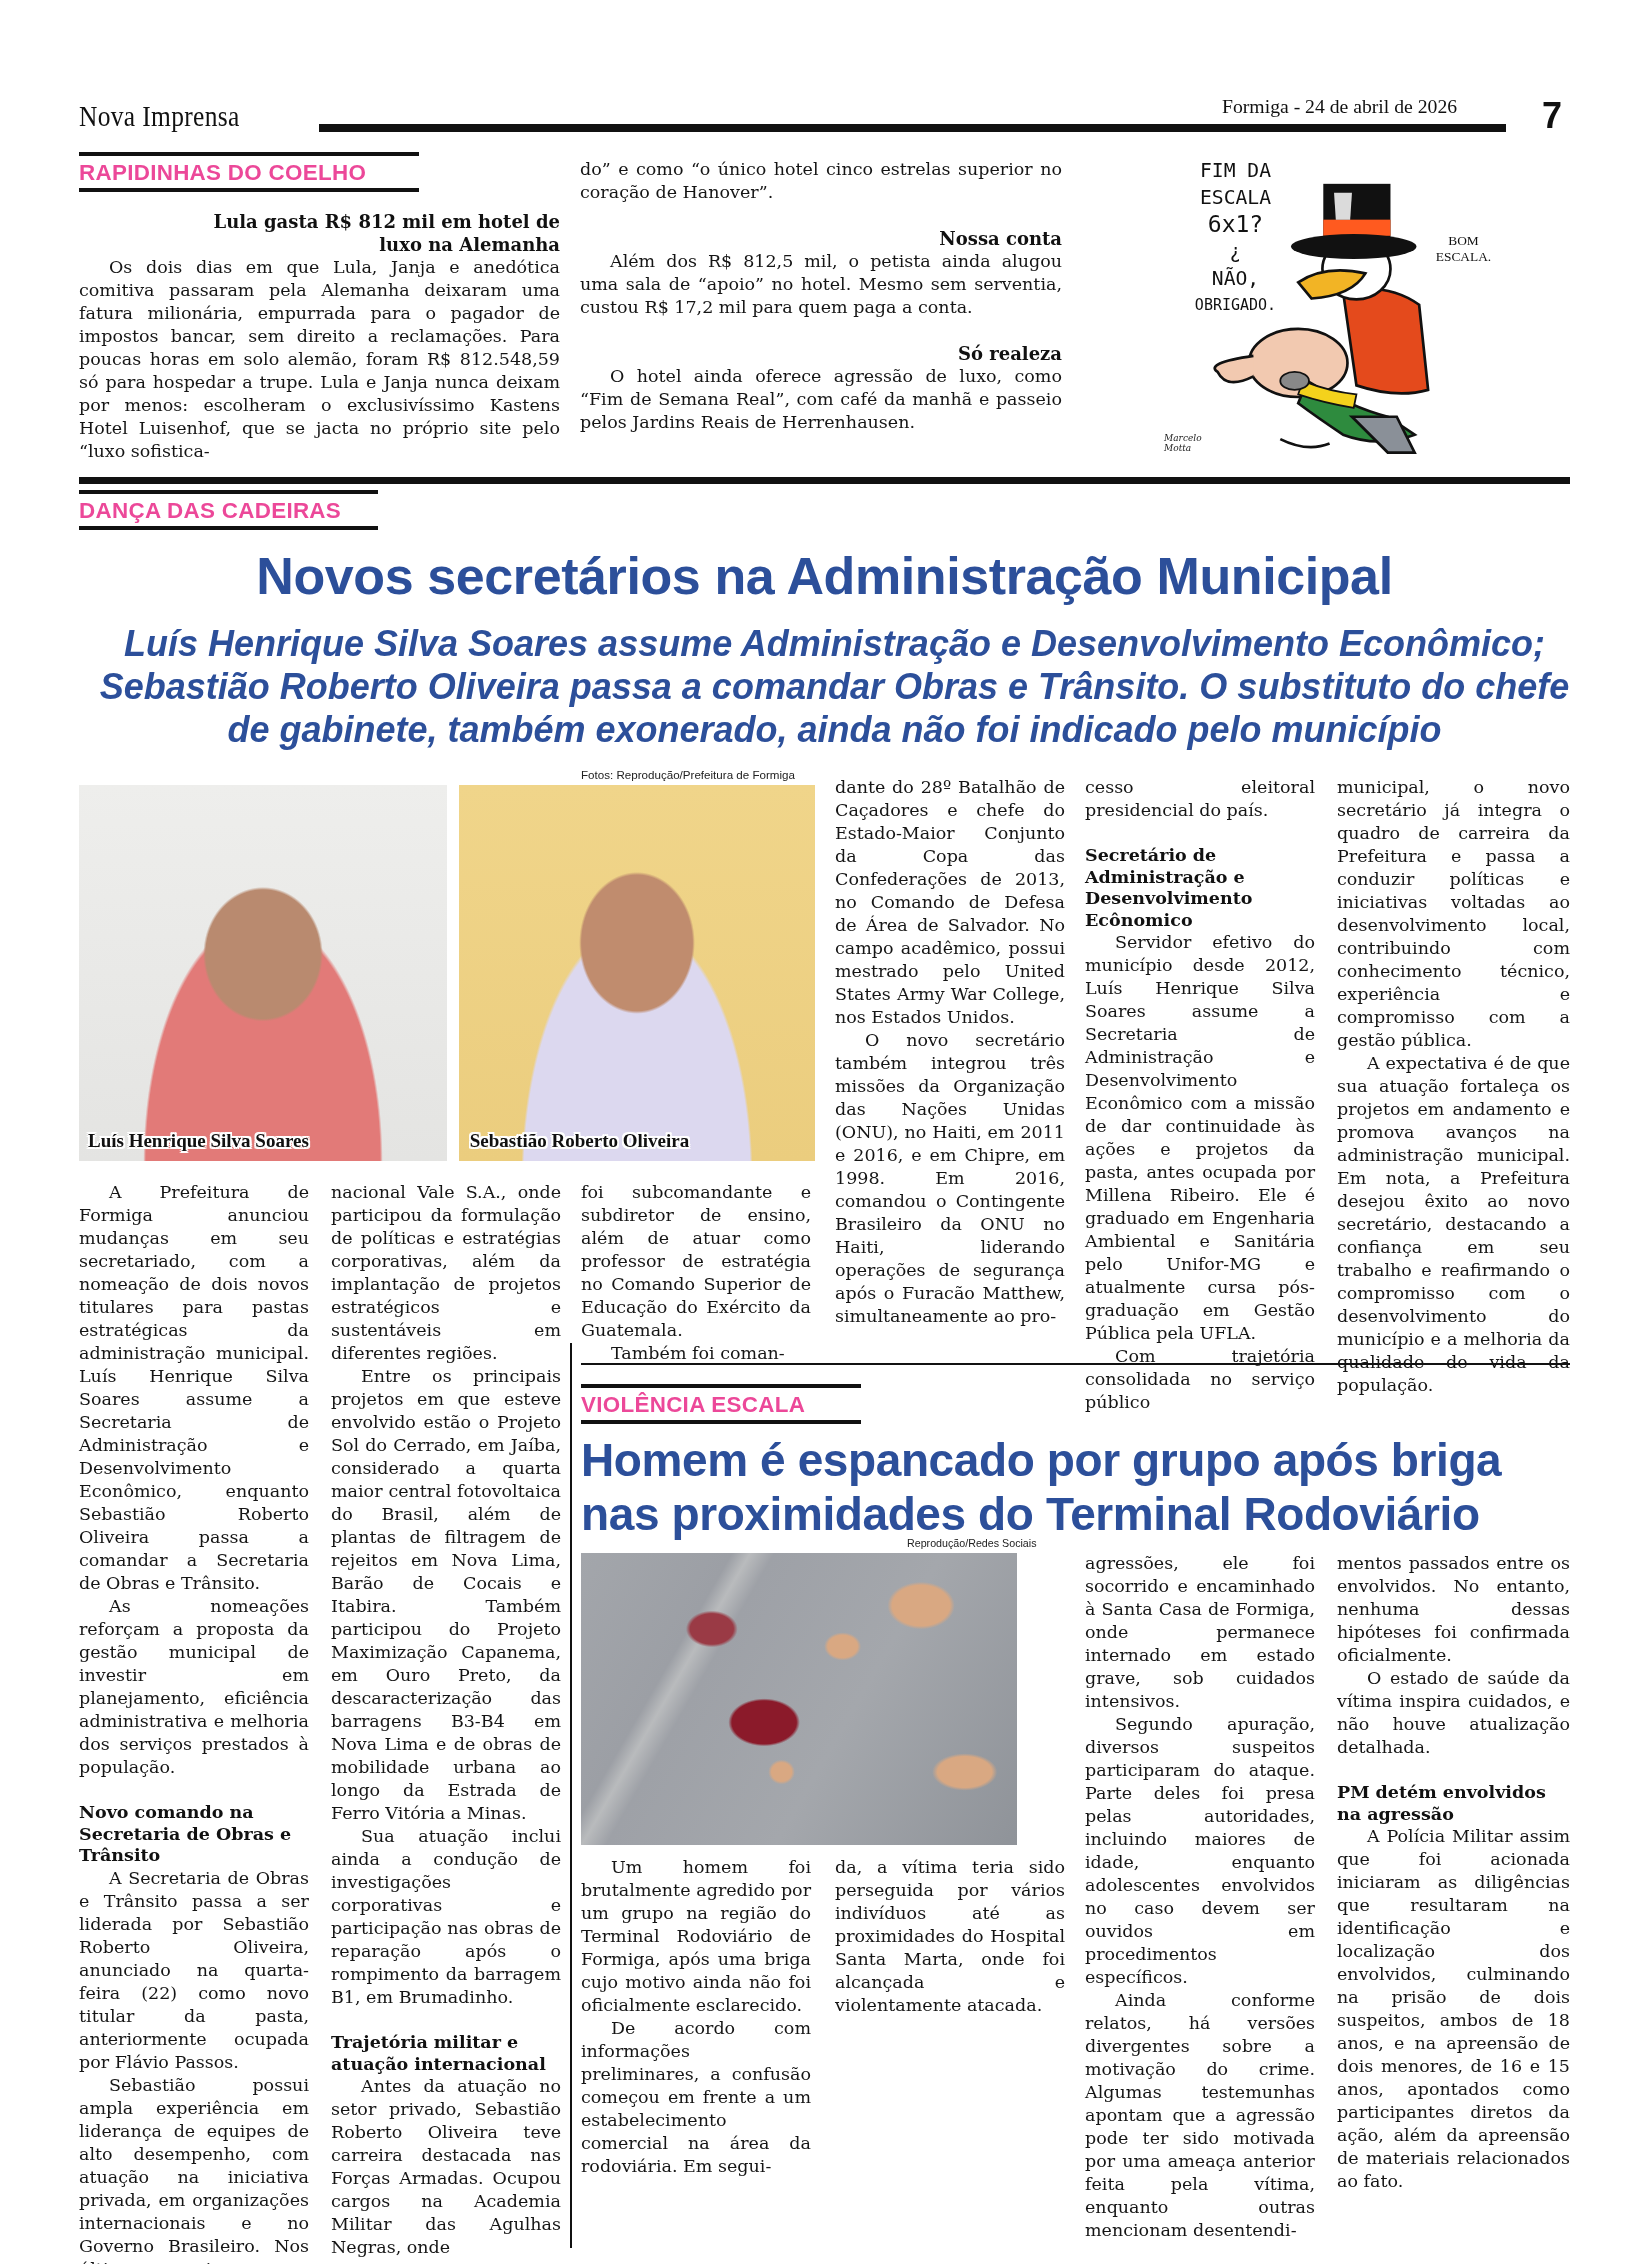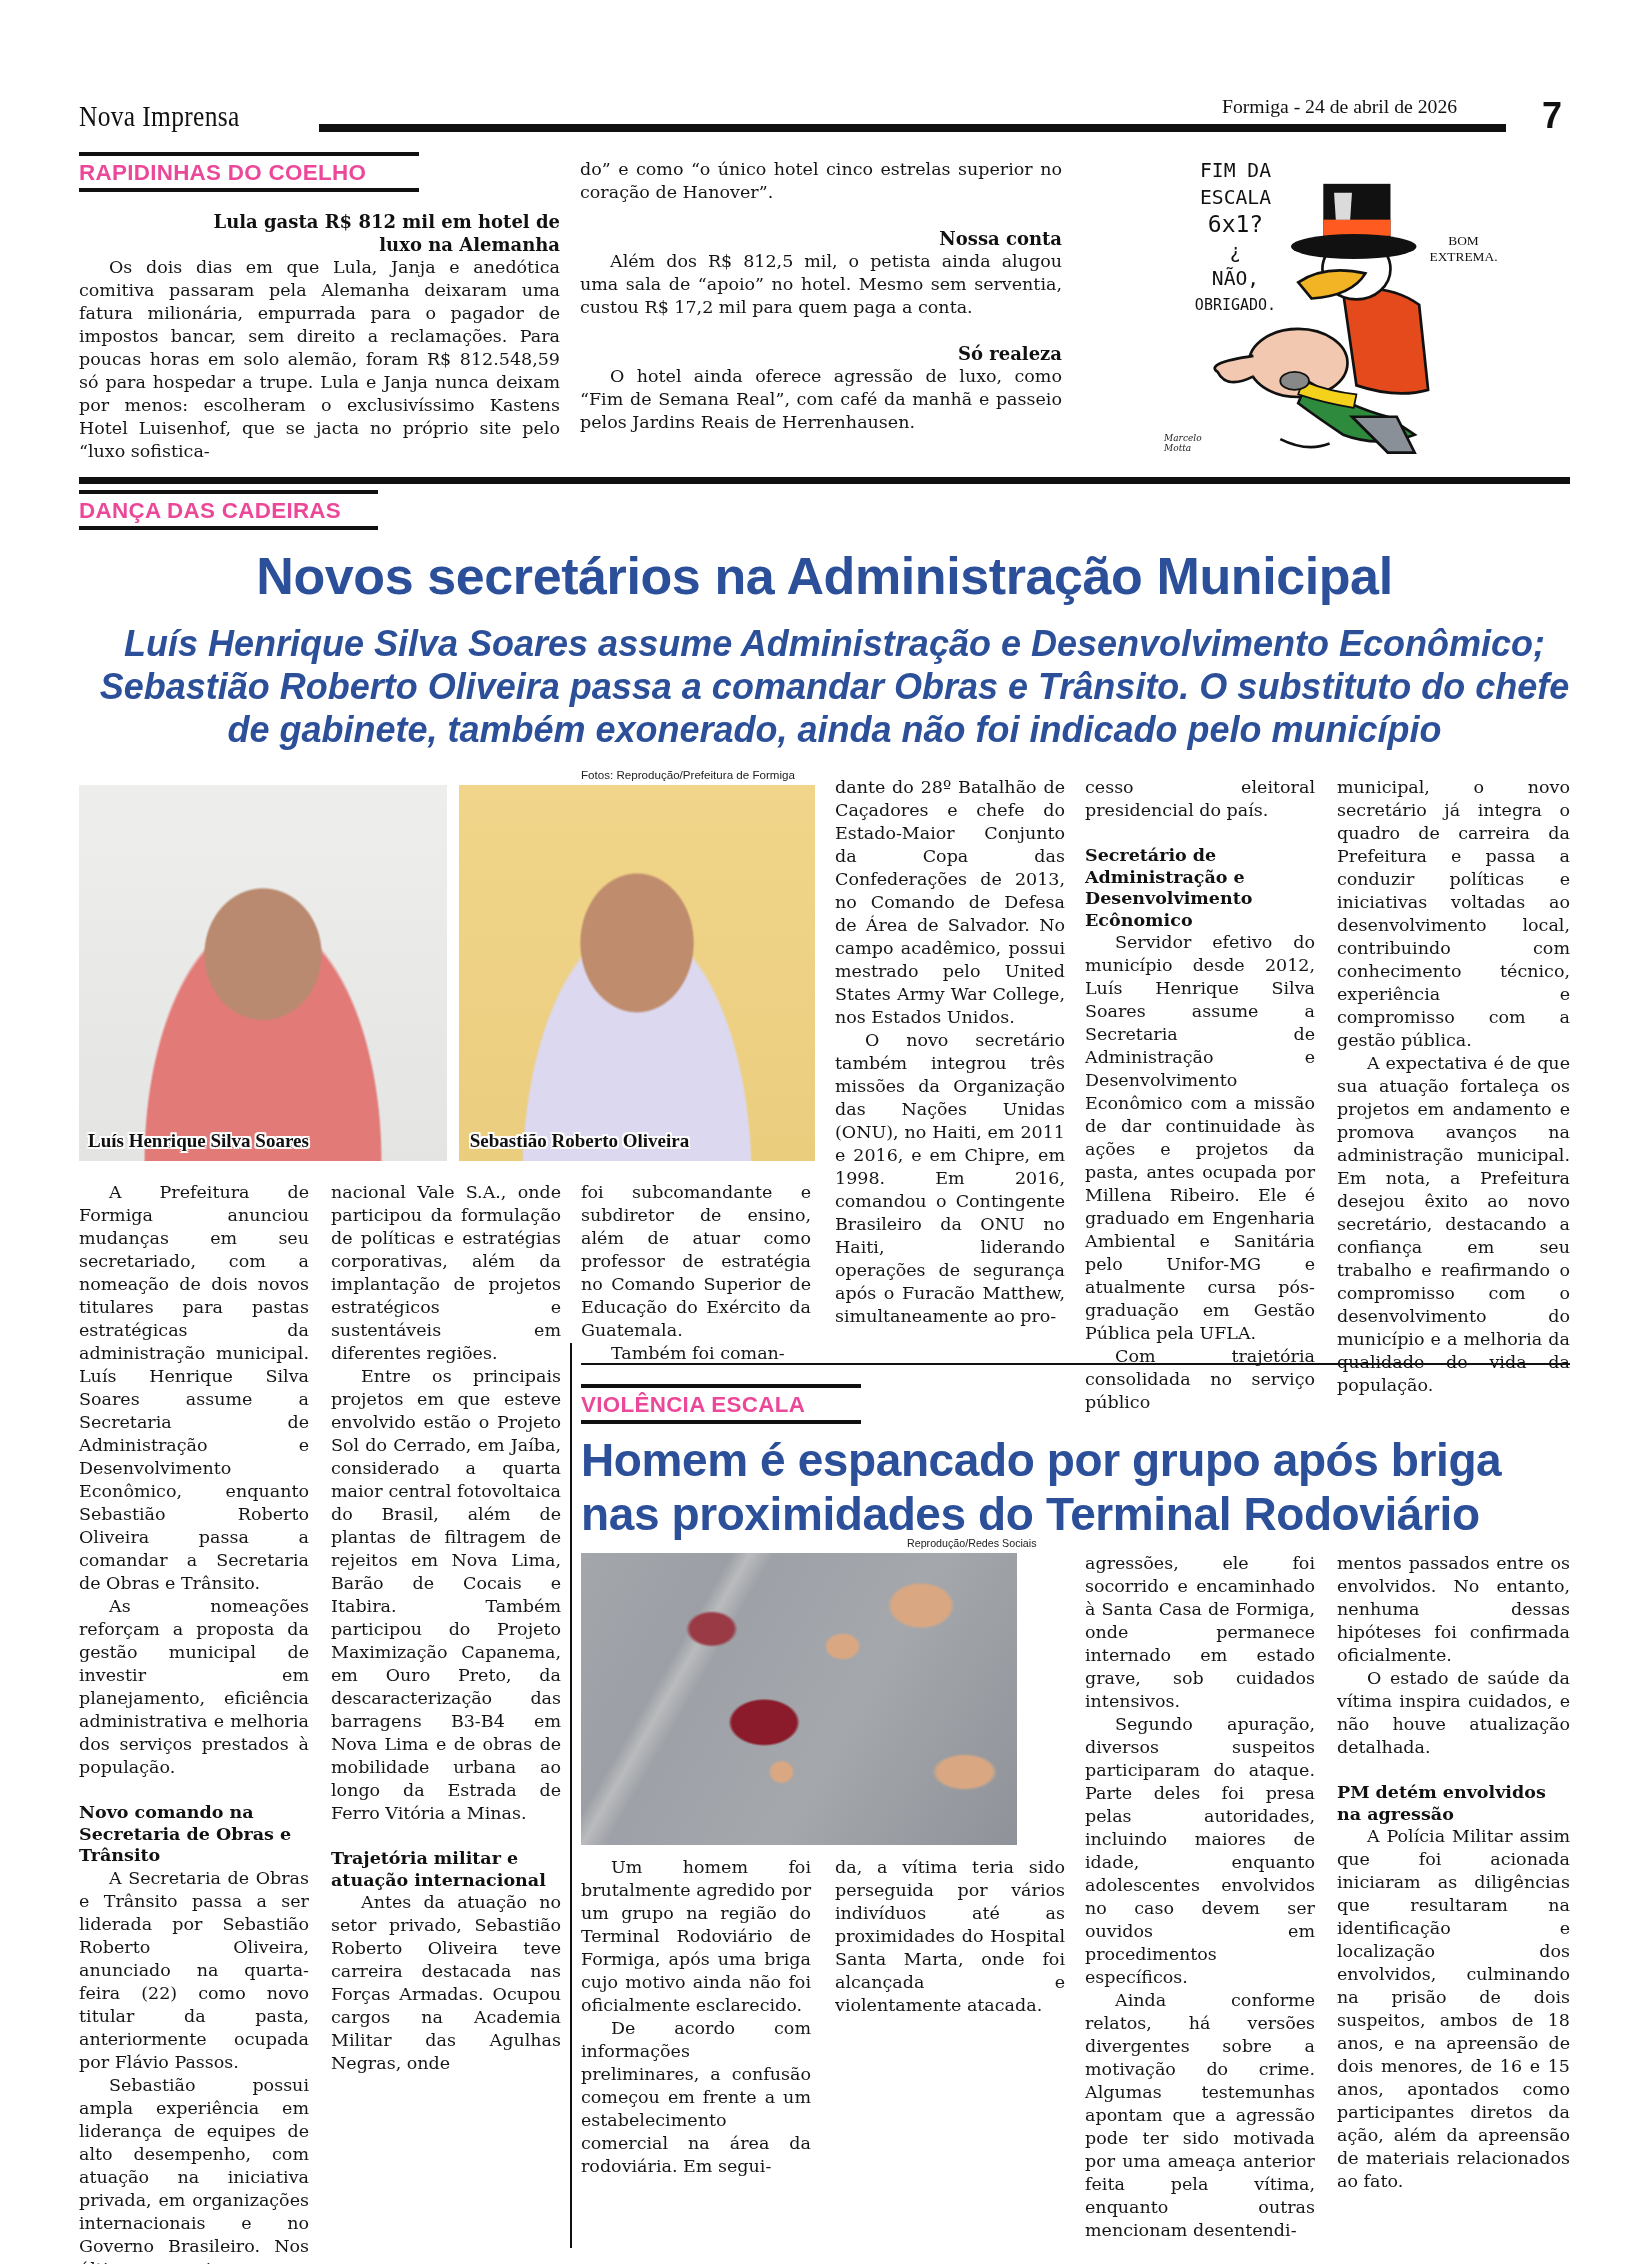--- a/index.html
+++ b/index.html
@@ -73,21 +73,21 @@
   <div class="abs" style="left:54px; top:9px; width:125px; text-align:center; font-family:'DejaVu Sans Mono', monospace; font-size:19.7px; line-height:27px; color:#111;">
     <div>FIM DA</div>
     <div>ESCALA</div>
     <div style="font-size:23px;">6x1?</div>
     <div>¿</div>
     <div>NÃO,</div>
     <div style="font-size:15px;">OBRIGADO.</div>
   </div>
   <div class="abs" style="left:304px; top:85px; width:81px; text-align:center; font-family:Liberation Serif, serif; font-size:13.4px; line-height:16px; color:#111;">
     <div>BOM</div>
-    <div>EXTREMA.</div>
+    <div>ESCALA.</div>
   </div>
   <div class="abs" style="left:45px; top:285px; font-family:'DejaVu Serif', serif; font-style:italic; font-size:9px; color:#222; width:36px;">Marcelo Motta</div>
 </div>
 
 <div class="rule" style="left:79px; top:477px; width:1491px; height:7.2px;"></div>
 
 <div class="kicker-wrap" style="left:79px; top:490px; width:299px;">
   <span class="kicker" style="font-size:22.4px;">DANÇA DAS CADEIRAS</span>
 </div>
 <div class="abs blue-head" style="left:79px; top:545px; width:1491px; text-align:center; font-size:52px; line-height:63px; letter-spacing:-0.4px;">Novos secretários na Administração Municipal</div>
@@ -105,20 +105,21 @@
   <p>A Prefeitura de Formiga anunciou mudanças em seu secretariado, com a nomeação de dois novos titulares para pastas estratégicas da administração municipal. Luís Henrique Silva Soares assume a Secretaria de Administração e Desenvolvimento Econômico, enquanto Sebastião Roberto Oliveira passa a comandar a Secretaria de Obras e Trânsito.</p>
   <p>As nomeações reforçam a proposta da gestão municipal de investir em planejamento, eficiência administrativa e melhoria dos serviços prestados à população.</p>
   <div class="subhead">Novo comando na Secretaria de Obras e Trânsito</div>
   <p>A Secretaria de Obras e Trânsito passa a ser liderada por Sebastião Roberto Oliveira, anunciado na quarta-feira (22) como novo titular da pasta, anteriormente ocupada por Flávio Passos.</p>
   <p>Sebastião possui ampla experiência em liderança de equipes de alto desempenho, com atuação na iniciativa privada, em organizações internacionais e no Governo Brasileiro. Nos últimos seis anos, trabalhou na multi-</p>
 </div>
 
 <div class="col body-text" style="left:331px; top:1181px; width:230px;">
   <p class="noindent">nacional Vale S.A., onde participou da formulação de políticas e estratégias corporativas, além da implantação de projetos estratégicos e sustentáveis em diferentes regiões.</p>
   <p>Entre os principais projetos em que esteve envolvido estão o Projeto Sol do Cerrado, em Jaíba, considerado a quarta maior central fotovoltaica do Brasil, além de plantas de filtragem de rejeitos em Nova Lima, Barão de Cocais e Itabira. Também participou do Projeto Maximização Capanema, em Ouro Preto, da descaracterização das barragens B3-B4 em Nova Lima e de obras de mobilidade urbana ao longo da Estrada de Ferro Vitória a Minas.</p>
+  <p>Sua atuação inclui ainda a condução de investigações corporativas e participação nas obras de reparação após o rompimento da barragem B1, em Brumadinho.</p>
   <div class="subhead">Trajetória militar e atuação internacional</div>
   <p>Antes da atuação no setor privado, Sebastião Roberto Oliveira teve carreira destacada nas Forças Armadas. Ocupou cargos na Academia Militar das Agulhas Negras, onde</p>
 </div>
 
 <div class="col body-text" style="left:581px; top:1181px; width:230px;">
   <p class="noindent">foi subcomandante e subdiretor de ensino, além de atuar como professor de estratégia no Comando Superior de Educação do Exército da Guatemala.</p>
   <p>Também foi coman-</p>
 </div>
 
 <div class="col body-text" style="left:835px; top:776px; width:230px;">

